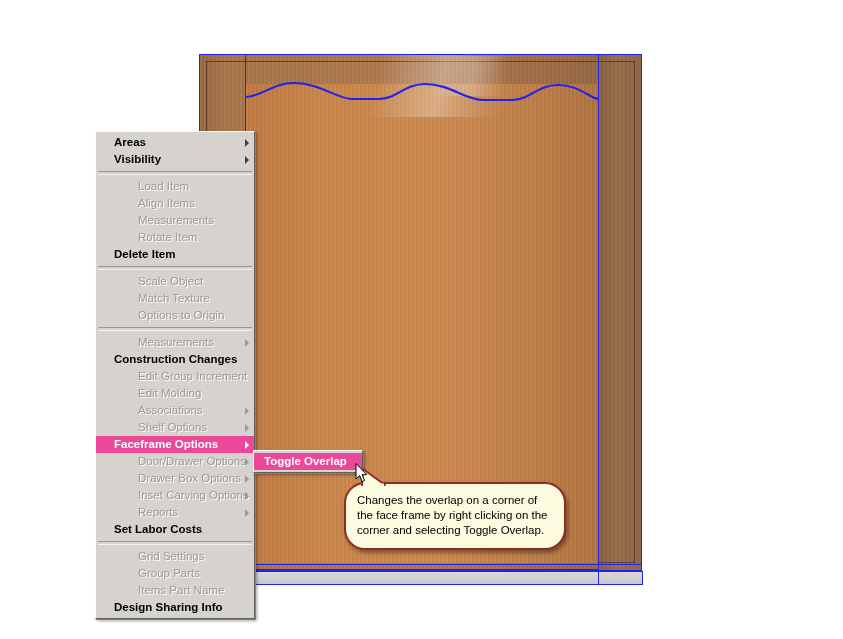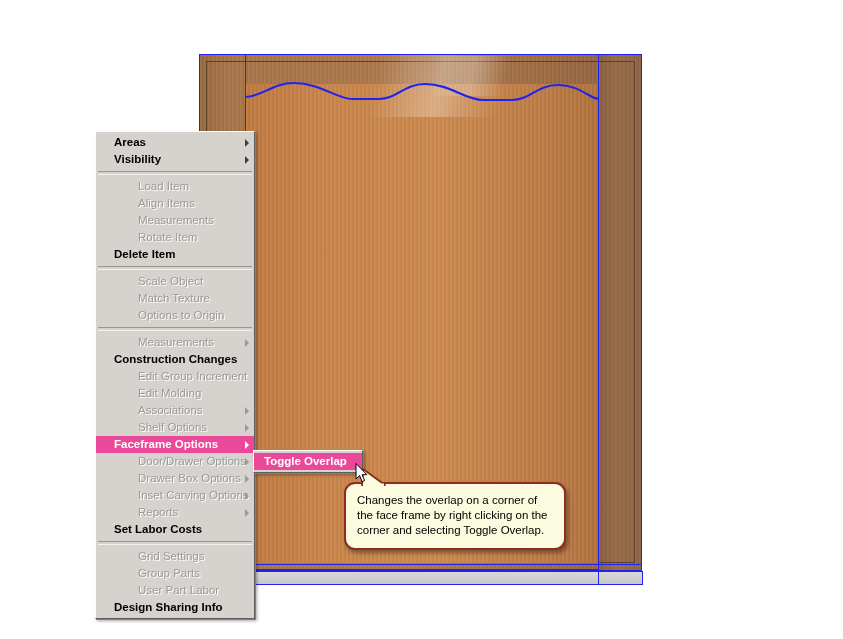--- a/index.html
+++ b/index.html
@@ -179,21 +179,21 @@
   #submenu .mi { padding-left: 10px; }
 
   
   #tooltip {
     position: absolute;
     left: 344px; top: 482px;
     width: 222px;
     box-sizing: border-box;
     background: #fbfbdf;
     border: 2px solid #8f2b20;
-    border-radius: 11px;
+    border-radius: 21px;
     padding: 9px 11px 10px 11px;
     font-size: 11.5px;
     line-height: 15px;
     color: #000000;
     box-shadow: 2px 3px 4px rgba(0,0,0,0.38);
   }
   
   .tip-tail {
     position: absolute;
     left: 14px; top: -16px;
@@ -269,21 +269,21 @@
     <div class="mi dim"><span>Shelf Options</span><span class="arrow"></span></div>
     <div class="mi bold sel"><span>Faceframe Options</span><span class="arrow"></span></div>
     <div class="mi dim"><span>Door/Drawer Options</span><span class="arrow"></span></div>
     <div class="mi dim"><span>Drawer Box Options</span><span class="arrow"></span></div>
     <div class="mi dim"><span>Inset Carving Options</span><span class="arrow"></span></div>
     <div class="mi dim"><span>Reports</span><span class="arrow"></span></div>
     <div class="mi bold"><span>Set Labor Costs</span></div>
     <div class="msep"></div>
     <div class="mi dim"><span>Grid Settings</span></div>
     <div class="mi dim"><span>Group Parts</span></div>
-    <div class="mi dim"><span>User Part Labor</span></div>
+    <div class="mi dim"><span>Items Part Name</span></div>
     <div class="mi bold"><span>Design Sharing Info</span></div>
   </div>
 
 <div id="submenu">
     <div class="mi bold sel"><span>Toggle Overlap</span></div>
   </div>
 
 <div id="tooltip">
   <svg class="tip-tail" viewBox="0 0 26 18" xmlns="http://www.w3.org/2000/svg">
     <path d="M 2 17 L 3 1 L 25 17 Z" fill="#fbfbdf" stroke="#8f2b20" stroke-width="2" stroke-linejoin="round"></path>

